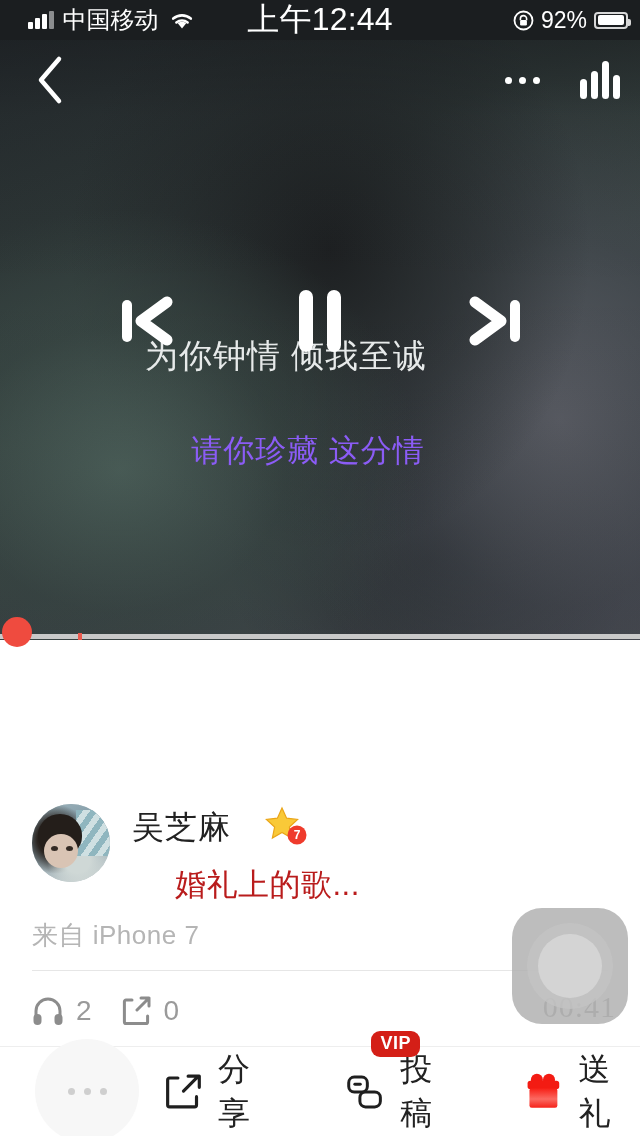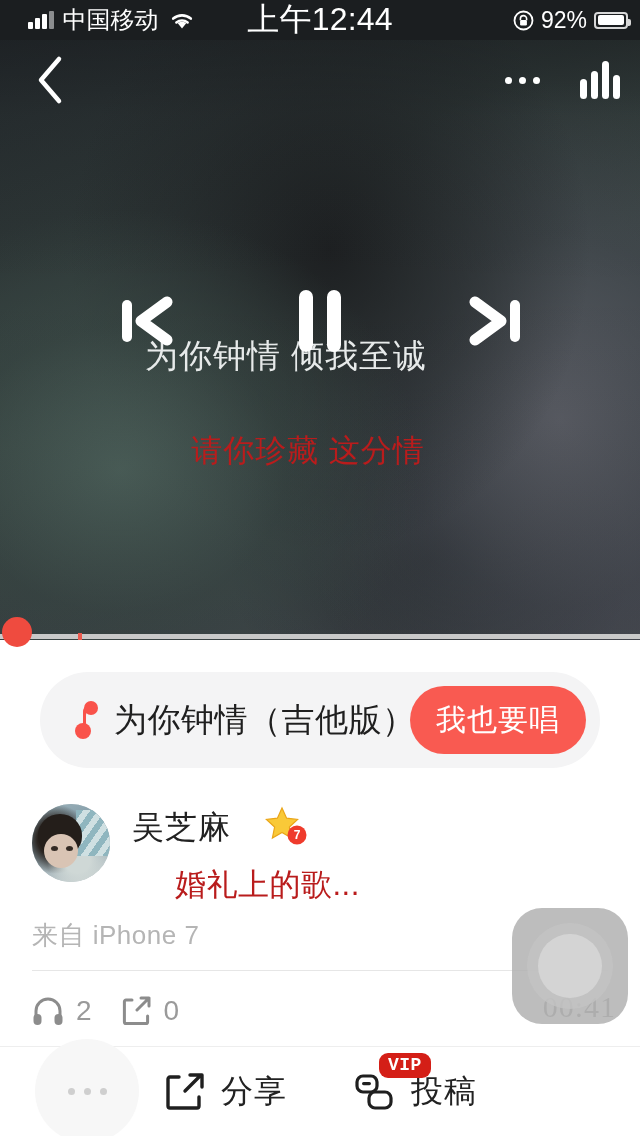--- a/index.html
+++ b/index.html
@@ -65,21 +65,21 @@
   .ctl { position:absolute; top:0; height:70px; display:flex; align-items:center; justify-content:center; }
   .ctl-prev { left:108px; width:74px; }
   .ctl-play { left:283px; width:74px; }
   .ctl-next { left:460px; width:74px; }
   .pause-bars { display:flex; gap:14px; }
   .pause-bars i { display:block; width:14px; height:62px; background:#fff; border-radius:7px; }
 
   
   .lyrics { position:absolute; left:0; top:335px; width:572px; text-align:center; z-index:15; }
   .lyric-main { font-size:33px; color:#e7eaea; letter-spacing:1px; line-height:1.3; }
-  .lyric-sub { font-size:31px; color:#b91c1c; letter-spacing:1px; margin-top:52px;padding-left:44px; }
+  .lyric-sub { font-size:31px; color:#8b5cf6; letter-spacing:1px; margin-top:52px;padding-left:44px; }
 
   
   .progress-wrap { position:absolute; left:0; top:630px; width:640px; height:12px; z-index:25; }
   .progress-track { position:absolute; left:0; top:4px; width:640px; height:5px; background:#c9c9c9; }
   .progress-tick { position:absolute; left:78px; top:3px; width:4px; height:7px; background:#ec5b4f; }
   .progress-knob { position:absolute; left:2px; top:-13px; width:30px; height:30px; border-radius:50%; background:#ef4b3f; }
 
   
   .sheet { position:absolute; left:0; top:642px; width:640px; height:404px; background:#fff; z-index:10; }
 
@@ -136,21 +136,21 @@
 
   
   .bottombar {
     position:absolute; left:0; bottom:0; width:640px; height:90px; background:#fff;
     border-top:1px solid #eee; z-index:50; display:flex; align-items:center;
   }
   .bb-more { position:absolute; left:35px; top:-8px; width:104px; height:104px; border-radius:50%; background:#f7f7f7;
              display:flex; align-items:center; justify-content:center; gap:9px; }
   .bb-more i { display:block; width:7px; height:7px; border-radius:50%; background:#cfcfcf; }
   .bb-actions { position:absolute; left:155px; right:0; top:0; height:90px; display:flex; align-items:center; }
-  .bb-item { display:flex; align-items:center; position:relative;font-family:Liberation Mono, monospace; }
+  .bb-item { display:flex; align-items:center; position:relative; }
   .bb-item .lbl { font-size:32px; color:#222; margin-left:14px; letter-spacing:1px; }
   .bb-share { margin-left:8px; }
   .bb-post  { margin-left:66px; }
   .bb-gift  { margin-left:60px; }
   .vip-badge {
     position:absolute; left:26px; top:-17px; background:#d41f17; color:#fff;
     font-size:18px; font-weight:bold; padding:2px 9px 3px; border-radius:9px; letter-spacing:0.5px;
   }
 </style>
 </head>
@@ -238,31 +238,20 @@
   </div>
 
   <div class="progress-wrap">
     <div class="progress-track"></div>
     <div class="progress-tick"></div>
     <div class="progress-knob"></div>
   </div>
 
   <div class="sheet">
 
-    <div class="song-card">
-      <span class="note-icon">
-        <svg width="26" height="40" viewBox="0 0 26 40">
-          <circle cx="9" cy="31" r="8" fill="#f9524a"></circle>
-          <circle cx="17" cy="8" r="7" fill="#f9524a"></circle>
-          <path d="M9 31 V12 C9 6 14 5 18 6 L16 12 C13 11 12 13 12 16 V31z" fill="#f9524a"></path>
-        </svg>
-      </span>
-      <span class="song-title">为你钟情（吉他版）</span>
-      <div class="sing-btn">我也要唱</div>
-    </div>
 
     <div class="user-row">
       <div class="avatar">
         <div class="av-bg"></div>
           <div class="av-stripe"></div>
           <div class="av-hair"></div>
         <div class="av-face"></div>
           <div class="av-eye"></div>
           <div class="av-eye2"></div>
       </div>
@@ -322,16 +311,32 @@
       </div>
       <div class="bb-item bb-post">
         <svg width="44" height="44" viewBox="0 0 44 44">
           <rect x="4" y="6" width="20" height="16" rx="6" stroke="#1f1f1f" stroke-width="3.2" fill="none"></rect>
           <rect x="16" y="22" width="22" height="16" rx="6" stroke="#1f1f1f" stroke-width="3.2" fill="none"></rect>
           <rect x="9" y="12" width="9" height="3.2" rx="1.6" fill="#1f1f1f"></rect>
         </svg>
         <span class="vip-badge">VIP</span>
         <span class="lbl">投稿</span>
       </div>
+      <div class="bb-item bb-gift">
+        <svg width="46" height="42" viewBox="0 0 46 42">
+          <defs>
+            <linearGradient id="giftgrad" x1="0" y1="0" x2="0" y2="1">
+              <stop offset="0%" stop-color="#f71f16"></stop>
+              <stop offset="55%" stop-color="#fb6a62"></stop>
+              <stop offset="100%" stop-color="#f5221a"></stop>
+            </linearGradient>
+          </defs>
+          <circle cx="16" cy="8" r="6.5" fill="#f31b13"></circle>
+          <circle cx="29" cy="8" r="6.5" fill="#f31b13"></circle>
+          <rect x="6" y="9" width="34" height="9" rx="3" fill="#f31b13"></rect>
+          <rect x="8" y="17" width="30" height="21" rx="2.5" fill="url(#giftgrad)"></rect>
+        </svg>
+        <span class="lbl">送礼</span>
+      </div>
     </div>
   </div>
 
 </div>
 
 </body></html>

